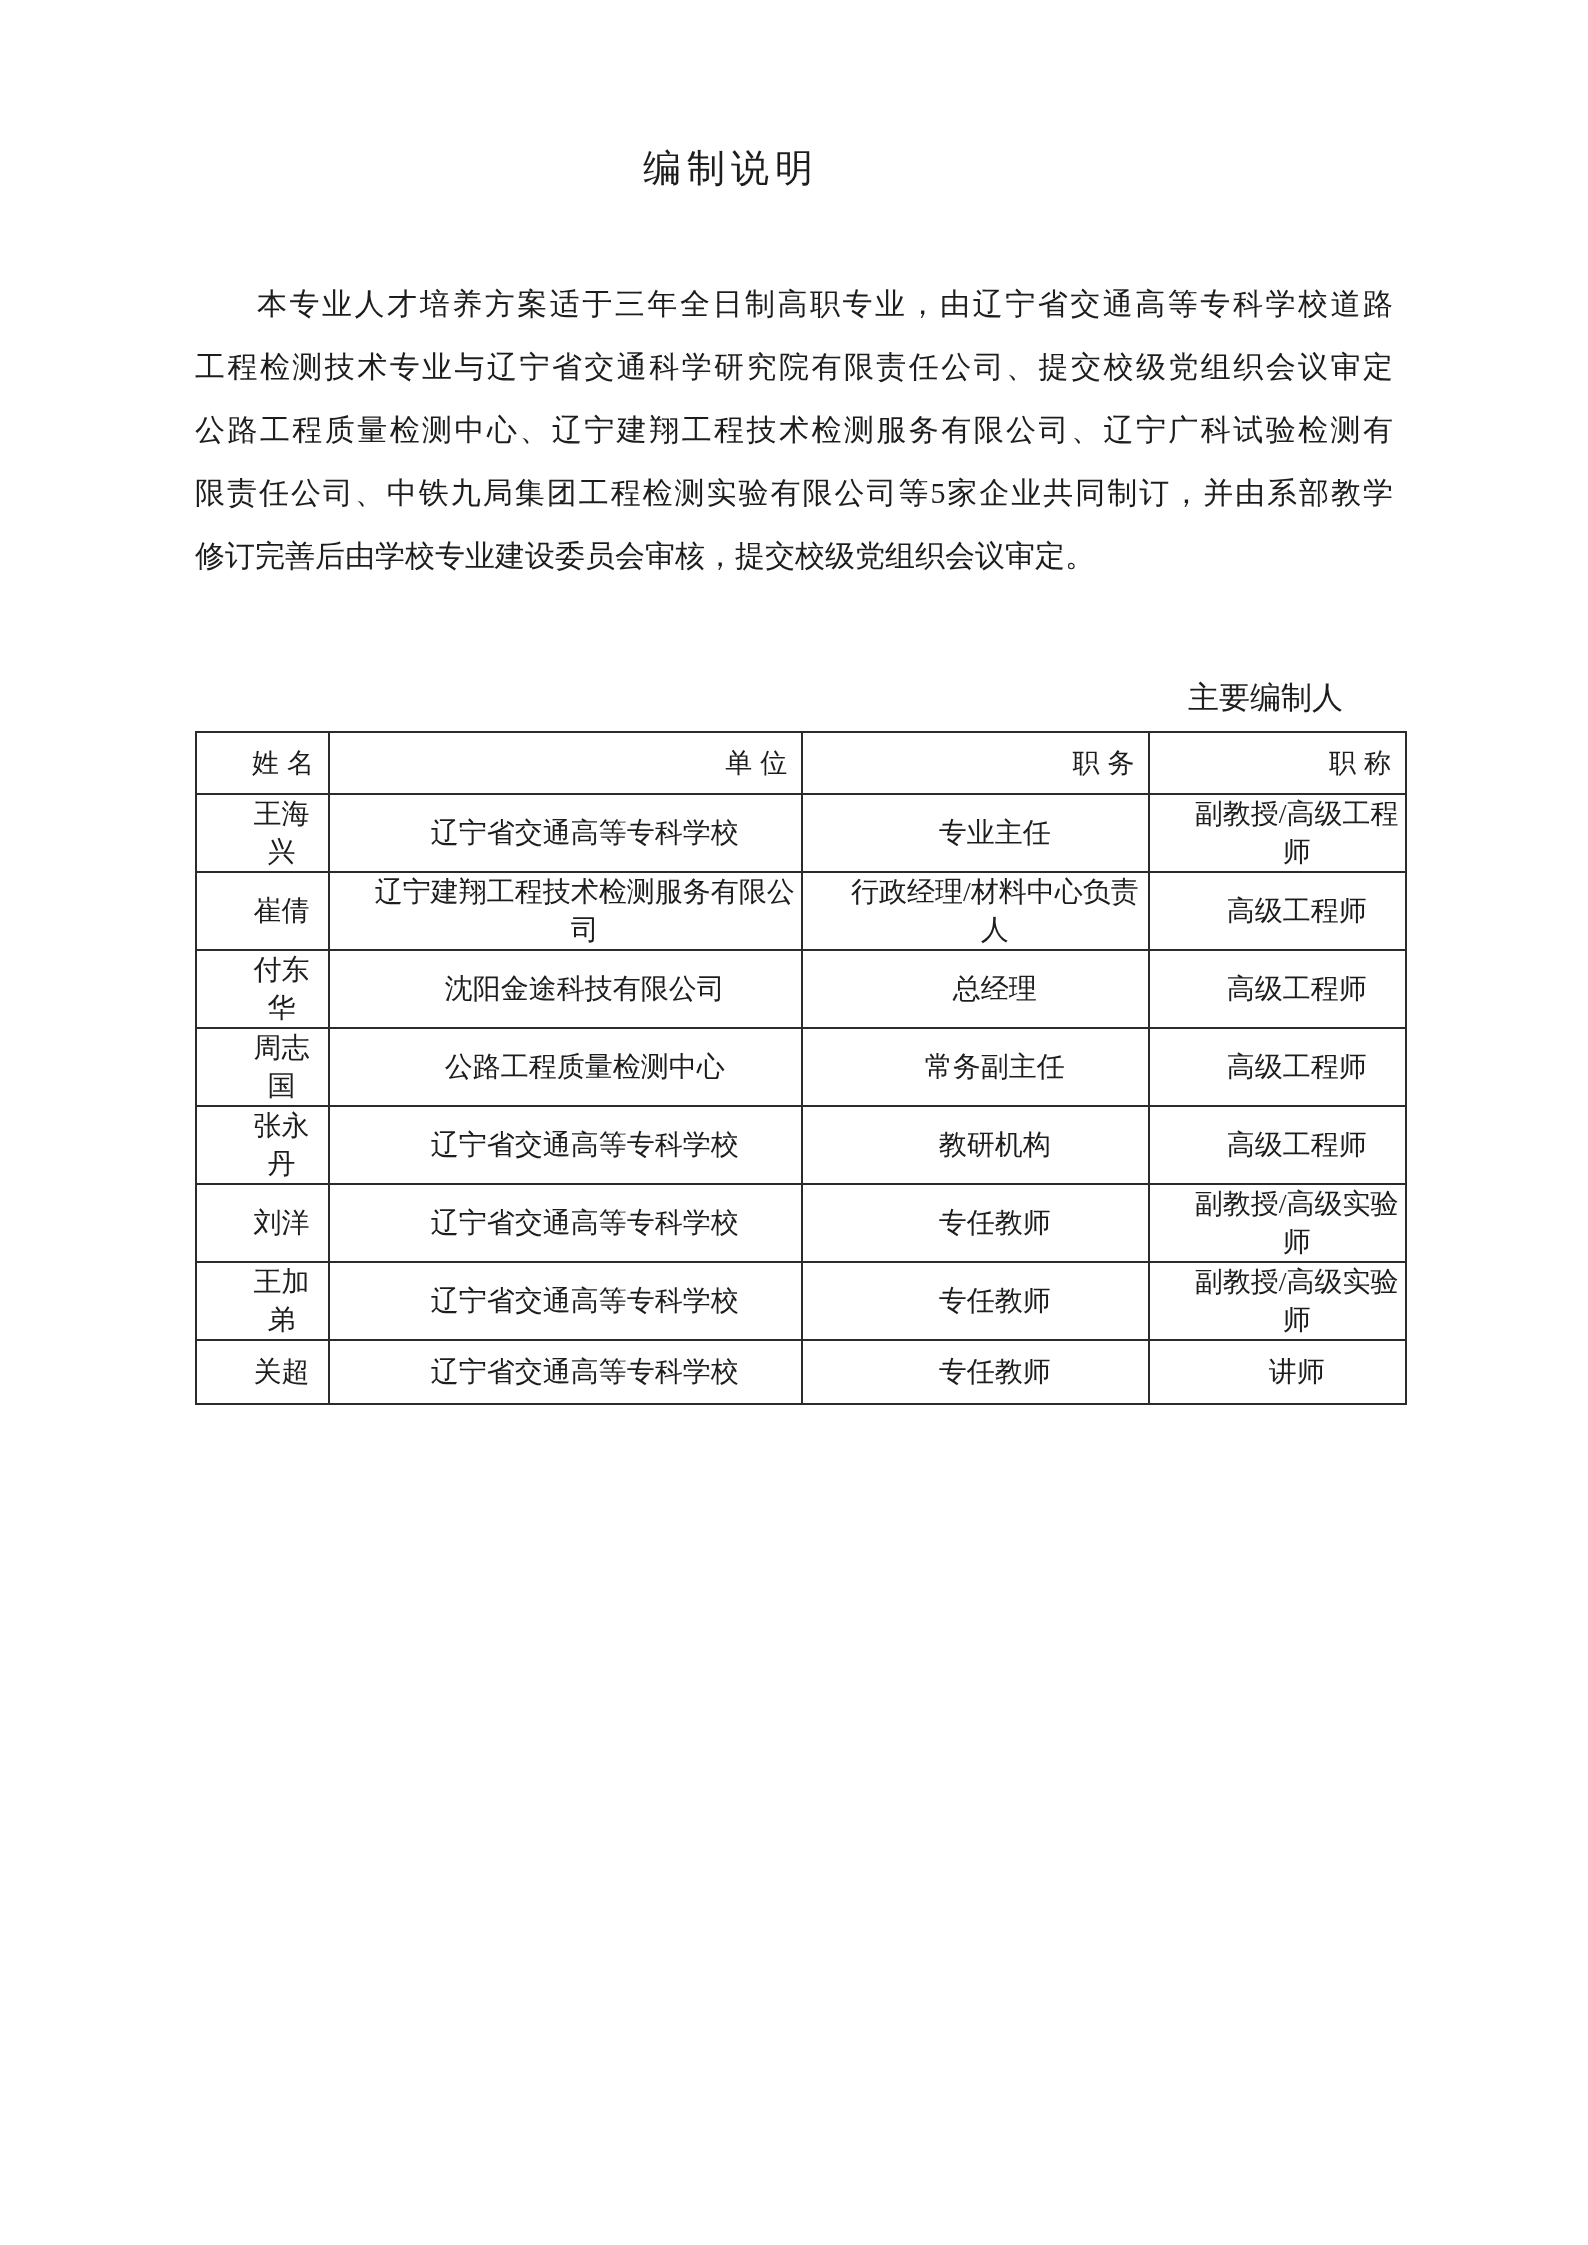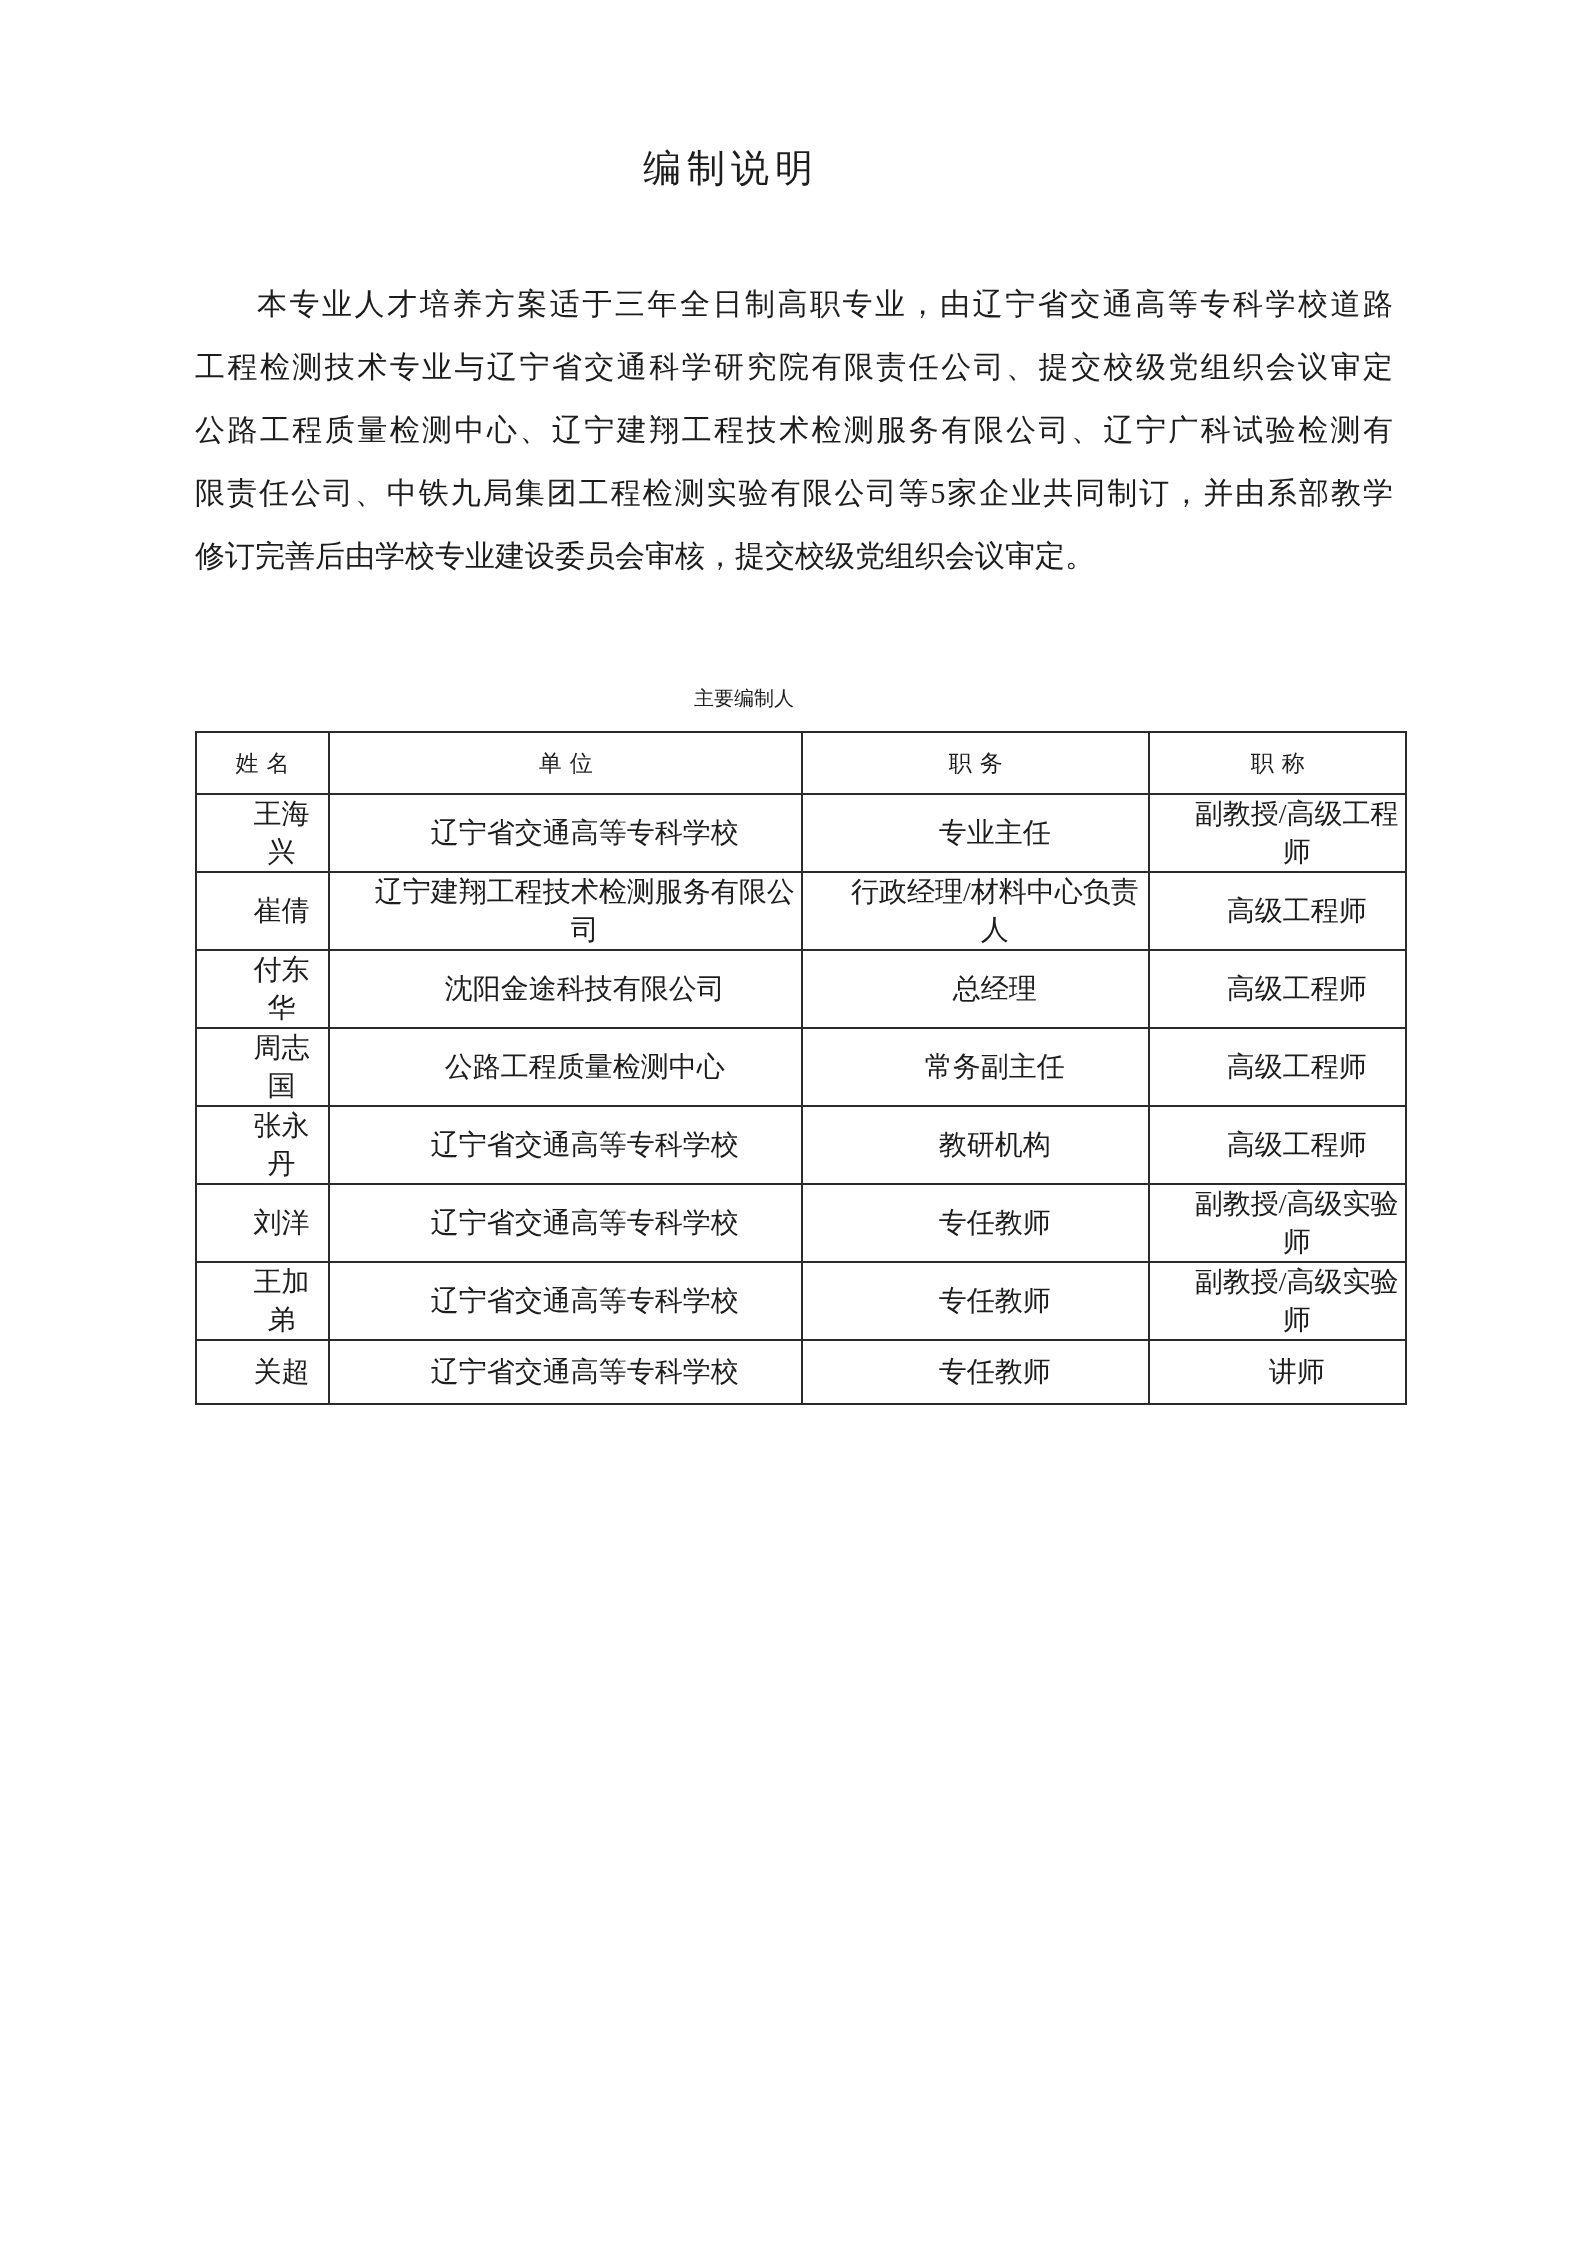--- a/index.html
+++ b/index.html
@@ -53,23 +53,23 @@
     text-indent: 62px;
   }
   .para-line.last {
     text-align-last: left;
   }
   .table-caption {
     position: absolute;
     top: 678px;
     left: 195px;
     width: 1198px;
-    text-align: center;
+    text-align: right;
     transform: translateX(-50px);
-    font-size: 20px;
+    font-size: 31px;
     line-height: 40px;
   }
   table.compilers {
     position: absolute;
     top: 731px;
     left: 195px;
     width: 1212px;
     border-collapse: collapse;
     table-layout: fixed;
   }
@@ -77,23 +77,24 @@
   table.compilers td {
     border: 2px solid var(--border-color);
     text-align: center;
     vertical-align: middle;
     font-weight: normal;
     padding: 0 6px;
     overflow: hidden;
   }
   table.compilers th {
     height: 60px;
-    font-size: 23px;
+    font-size: 27px;
     letter-spacing: 8px;
     text-indent: 8px; 
+    text-align: right;
   }
   table.compilers td {
     height: 62px;
     font-size: 28px;
     padding-left: 44px;
   }
   .col-name     { width: 11.0%; }
   .col-unit     { width: 39.1%; }
   .col-position { width: 28.7%; }
   .col-title    { width: 21.2%; }

